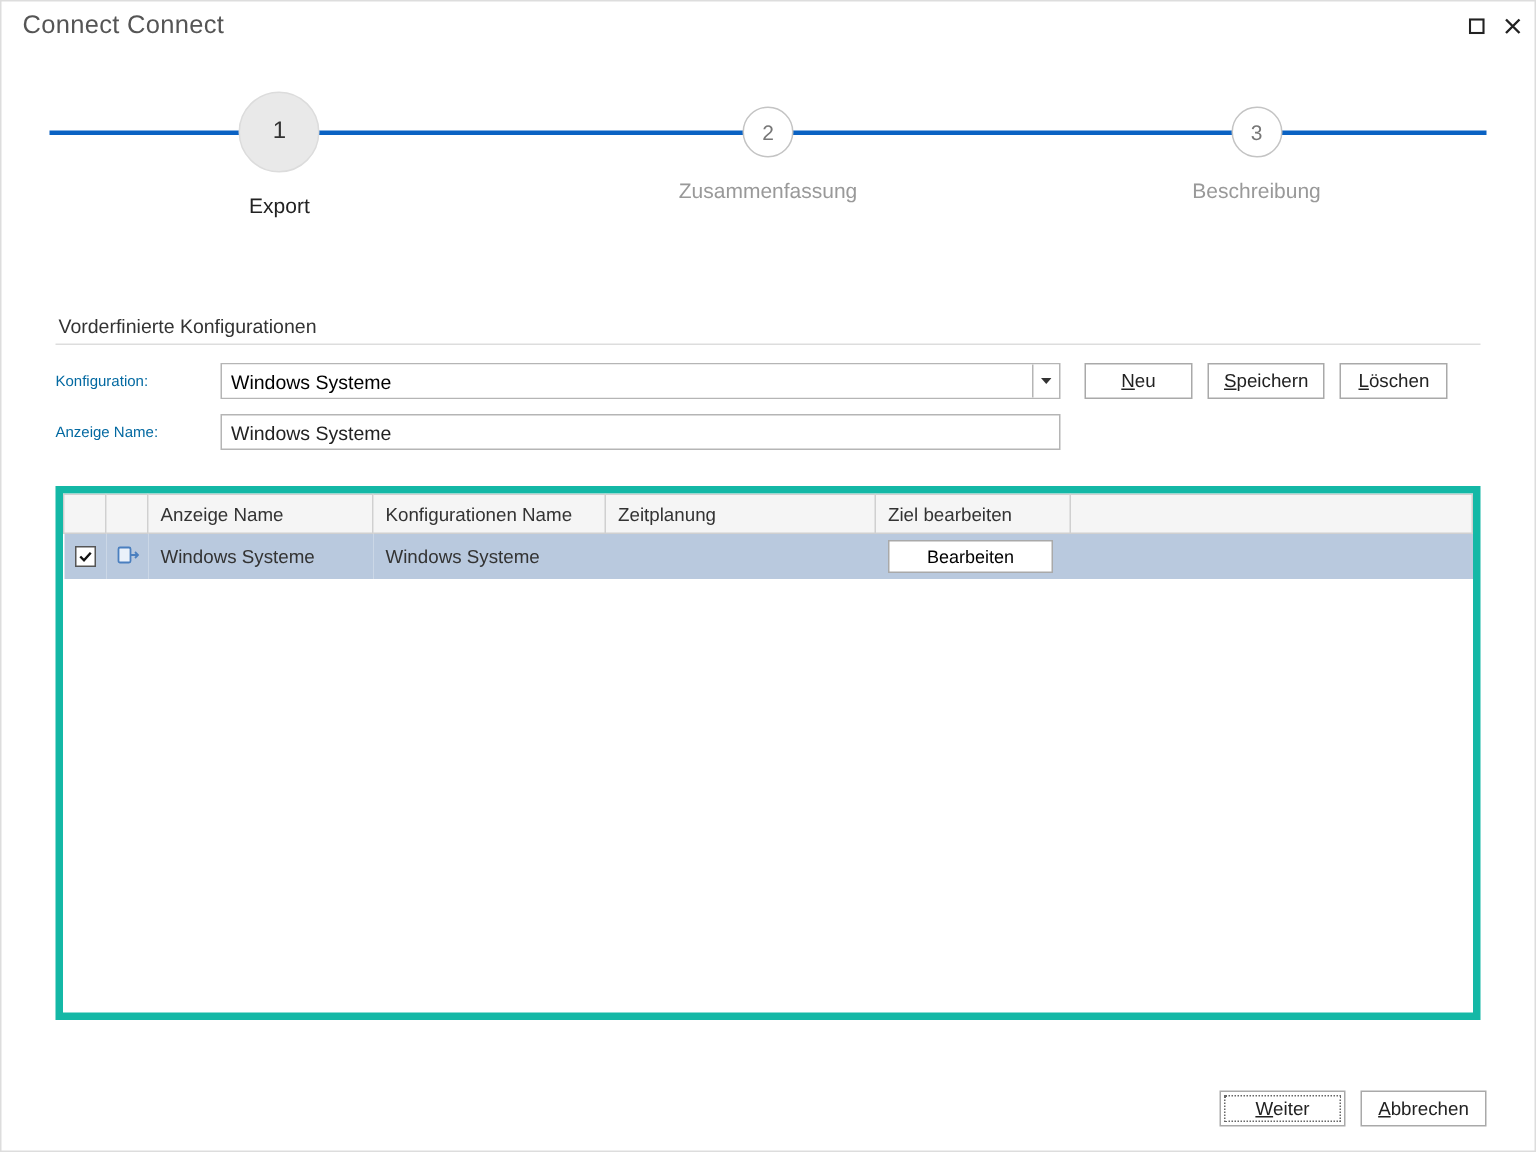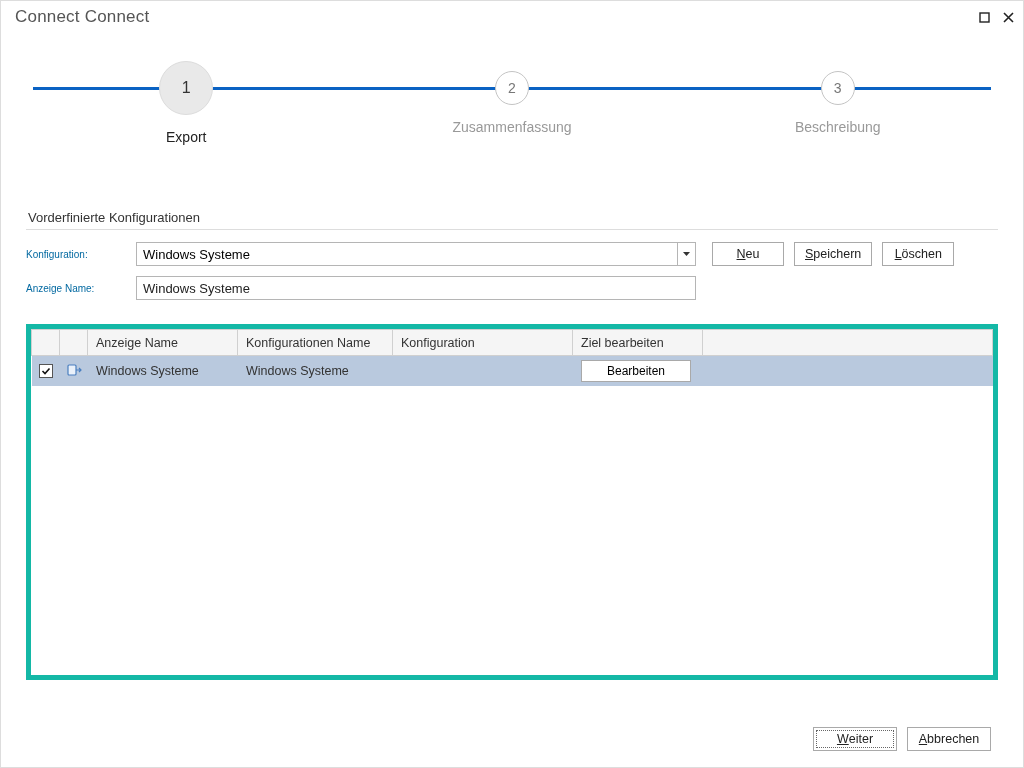--- a/index.html
+++ b/index.html
@@ -78,21 +78,21 @@
     font-size: 16px;
   }
   .step-label {
     margin-top: 14px;
     font-size: 14px;
     color: #999;
   }
   .step.active .step-label { color: #222; }
 
   
-  .content { padding: 0 25px; margin-top: 39px; }
+  .content { padding: 0 36px; margin-top: 39px; }
   .section-title {
     font-size: 13px;
     color: #333;
     padding: 8px 0 4px 2px;
     border-bottom: 1px solid #ddd;
     margin-bottom: 12px;
   }
 
   .form-row {
     display: flex;
@@ -294,21 +294,21 @@
 
 
   <div class="grid-wrap">
     <table class="grid">
       <thead>
         <tr>
           <th class="narrow"></th>
           <th class="narrow"></th>
           <th style="width:150px">Anzeige Name</th>
           <th style="width:155px">Konfigurationen Name</th>
-          <th style="width:180px">Konfiguration</th>
+          <th style="width:180px">Zeitplanung</th>
           <th style="width:130px">Ziel bearbeiten</th>
           <th></th>
         </tr>
       </thead>
       <tbody>
         <tr class="selected">
           <td class="narrow">
             <span class="row-check">
               <svg width="10" height="10" viewBox="0 0 10 10" fill="none" stroke-width="1.6">
                   <path d="M1.5 5 L4 7.5 L8.5 2.5"></path>

